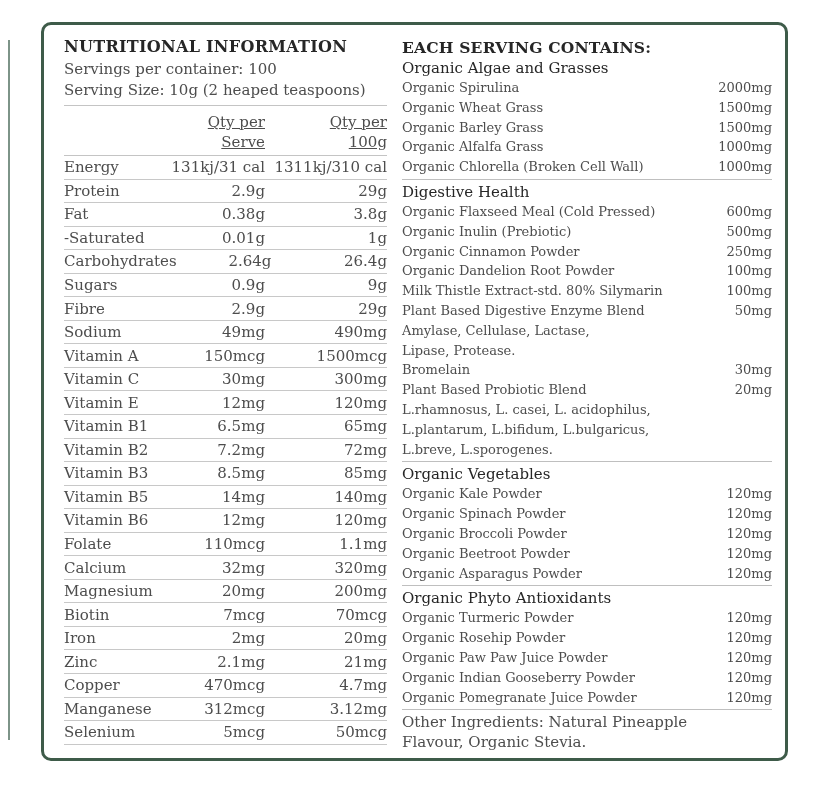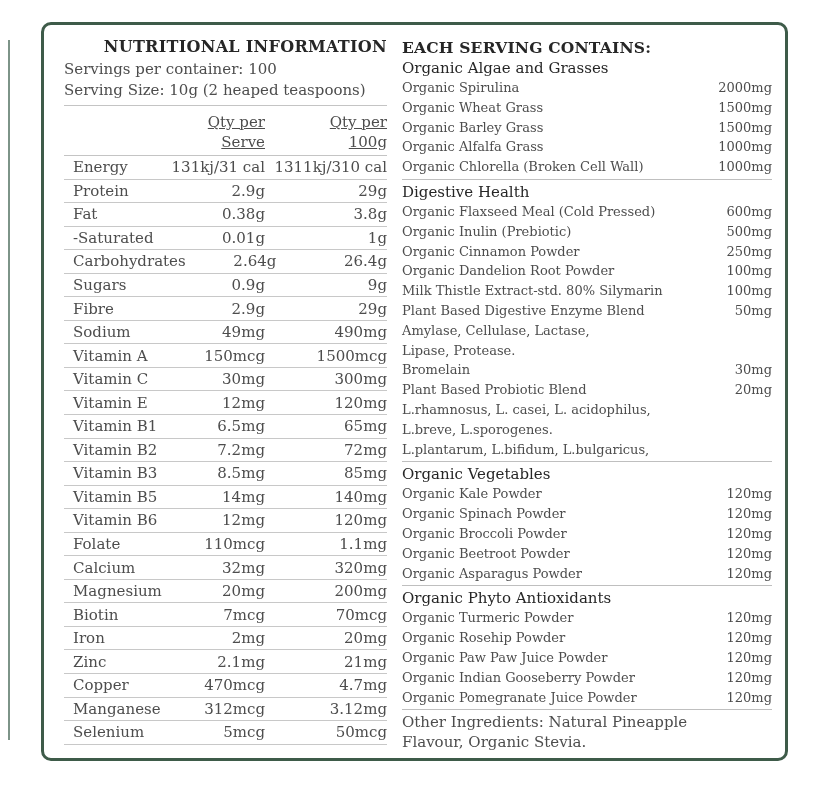--- a/index.html
+++ b/index.html
@@ -21,26 +21,26 @@
     width: 747px; height: 739px;
     border: 3px solid var(--frame, #3e5b49);
     border-radius: 10px;
     box-sizing: border-box;
     background: #ffffff;
   }
   
   .left-col { position: absolute; left: 20px; top: 12px; width: 323px; }
   .ltitle {
     font-size: 16px; font-weight: bold; color: var(--heading, #262626);
-    letter-spacing: .3px; line-height: 20px; margin-bottom: 2px; text-align: right;
+    letter-spacing: .3px; line-height: 20px; margin-bottom: 2px;
   }
   .info { font-size: 15px; line-height: 21px; }
   .hr { border-top: 1px solid var(--rule, #c4c4c4); margin-top: 4px; }
   .thead { display: flex; padding: 6px 0 3px; font-size: 15px; line-height: 20px; text-decoration: underline; }
-  .nlabel { flex: 1; margin-left: 9px; }
+  .nlabel { flex: 1; }
   .nv  { width: 100px; text-align: right; }
   .nv2 { width: 122px; }
   .hl  { display: block; }
   .nrow {
     display: flex; align-items: center;
     height: 23.55px; box-sizing: border-box;
     border-bottom: 1px solid #c8c8c8;
     font-size: 15px;
   }
   
@@ -279,25 +279,25 @@
           </div>
           <div class="irow">
             <span class="iname">Plant Based Probiotic Blend</span>
             <span class="iamt">20mg</span>
           </div>
           <div class="irow">
             <span class="iname">L.rhamnosus, L. casei, L. acidophilus,</span>
             <span class="iamt"></span>
           </div>
           <div class="irow">
+            <span class="iname">L.plantarum, L.bifidum, L.bulgaricus,</span>
+            <span class="iamt"></span>
+          </div>
+          <div class="irow">
             <span class="iname">L.breve, L.sporogenes.</span>
-            <span class="iamt"></span>
-          </div>
-          <div class="irow">
-            <span class="iname">L.plantarum, L.bifidum, L.bulgaricus,</span>
             <span class="iamt"></span>
           </div>
           <div class="sep"></div>
         </div>
         <div>
           <div class="sec-heading">Organic Vegetables</div>
           <div class="irow">
             <span class="iname">Organic Kale Powder</span>
             <span class="iamt">120mg</span>
           </div>

